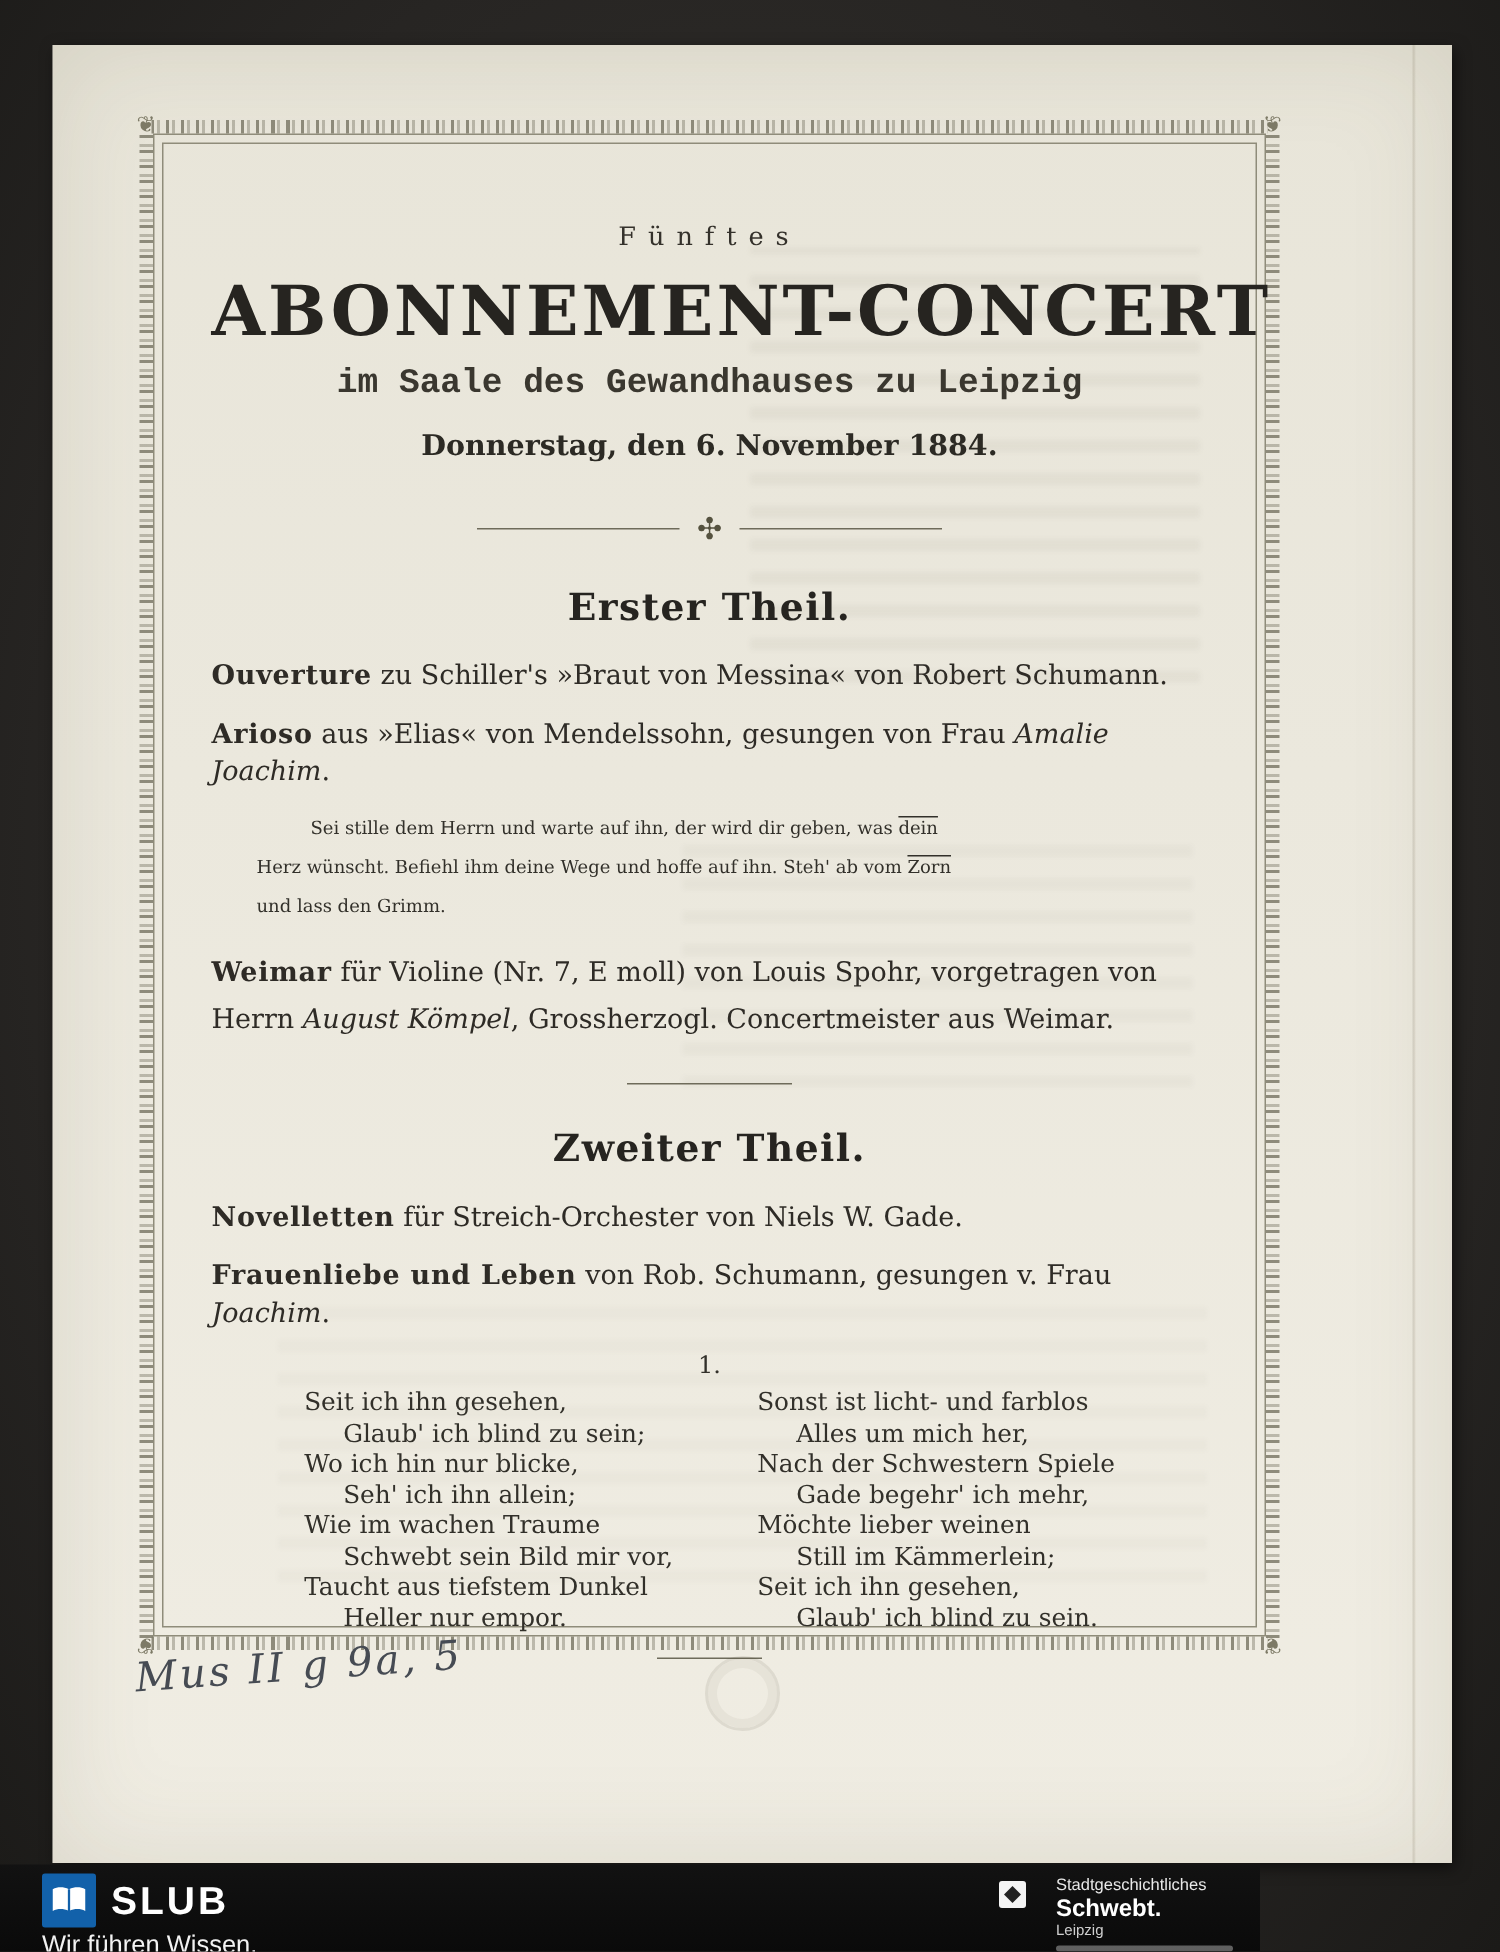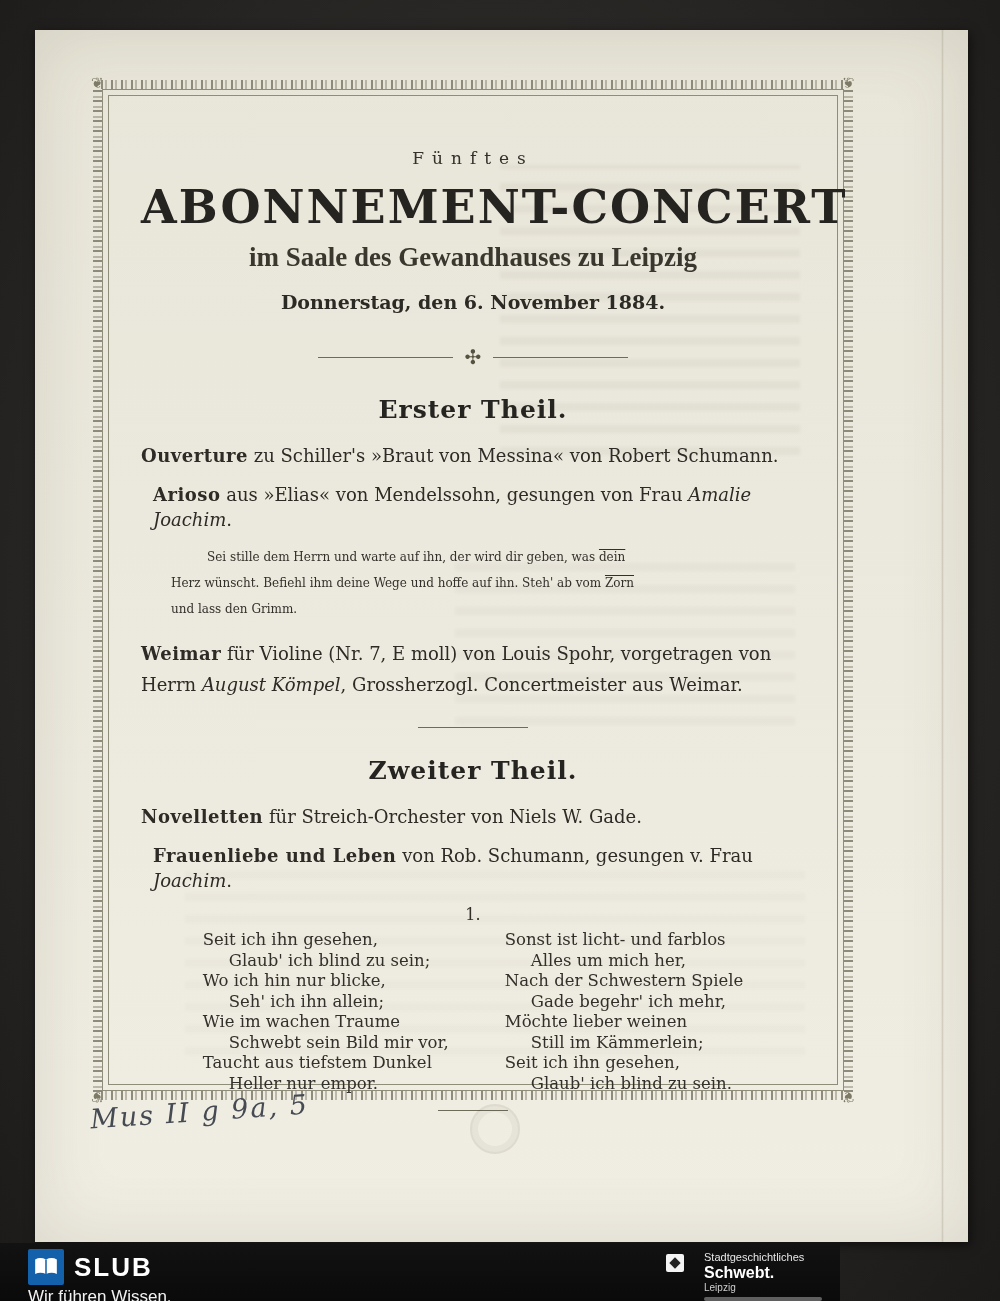--- a/index.html
+++ b/index.html
@@ -67,32 +67,32 @@
     position:relative;height:100%;box-sizing:border-box;
     padding:52px 32px 0 32px;
     color:#2e2b26;text-align:center;
   }
   .series{font-size:17px;letter-spacing:8px;color:#34312b;}
   .title{
     margin-top:12px;font-size:46px;font-weight:700;letter-spacing:2px;
     color:#262420;white-space:nowrap;
   }
   .venue{
-    margin-top:8px;font-family:Liberation Serif, serif;font-weight:700;
-    font-size:27px;color:#3a372f;
+    margin-top:8px;font-family:Liberation Mono, monospace;font-weight:700;
+    font-size:23px;color:#3a372f;
   }
   .date{margin-top:18px;font-size:19px;font-weight:700;color:#2c2a24;}
   .divider-ornate{
     margin-top:34px;display:flex;align-items:center;justify-content:center;gap:12px;
   }
   .divider-ornate .dline{height:1px;width:135px;background:#6e6b5a;}
   .divider-ornate .dglyph{font-family:"DejaVu Sans",sans-serif;font-size:20px;color:#55523f;line-height:1;}
   .section-heading{margin-top:28px;font-size:25px;font-weight:700;letter-spacing:1px;color:#262420;}
   .pitem{margin-top:20px;font-size:18px;text-align:left;line-height:1.35;}
-  .pitem.tighter{margin-top:15px;margin-left:12px;}
+  .pitem.tighter{margin-top:15px;}
   .lead{font-weight:700;letter-spacing:.5px;}
   .it{font-style:italic;}
   .quote{margin:12px 14px 0 30px;font-size:12px;line-height:26px;text-align:left;color:#32302a;}
   .quote .q1{text-indent:36px;}
   .overline{text-decoration:overline;}
   .centerline{margin-top:8px;font-size:18px;text-align:left;}
   .divider-plain{margin:32px auto 0 auto;height:1px;background:#6e6b5a;}
   .divider-plain.w110{width:110px;}
   .divider-plain.w70{width:70px;margin-top:16px;}
   .poem-number{margin-top:12px;font-size:16px;color:#32302a;}

